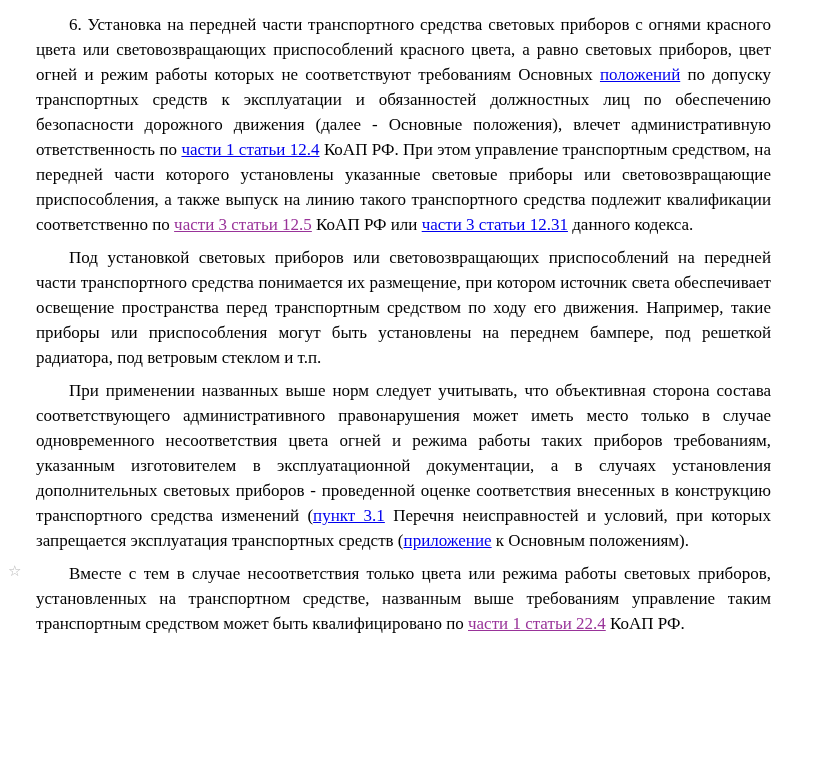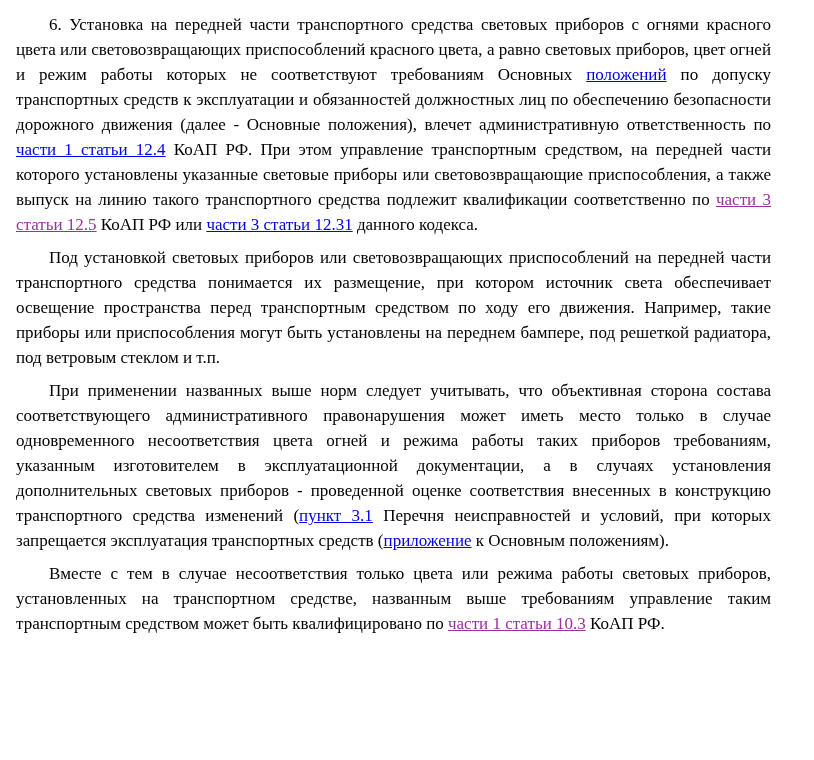--- a/index.html
+++ b/index.html
@@ -5,21 +5,21 @@
   html, body {
     margin: 0;
     padding: 0;
     background: #ffffff;
   }
   .page {
     position: relative;
     width: 795px;
     min-height: 760px;
     box-sizing: border-box;
-    padding: 12px 24px 14px 16px;
+    padding: 12px 24px 14px 36px;
     background: #ffffff;
     font-family: "Liberation Serif", serif;
     font-size: 17px;
     line-height: 25px;
     color: #000000;
     text-align: justify;
   }
   .page p {
     margin: 0 0 8px 0;
     text-indent: 33px;
@@ -43,15 +43,15 @@
   }
 </style>
 </head>
 <body>
 
 <div class="page">
   <div>
       <p><span>6. Установка на передней части транспортного средства световых приборов с огнями красного цвета или световозвращающих приспособлений красного цвета, а равно световых приборов, цвет огней и режим работы которых не соответствуют требованиям Основных </span><a class="doc-link" style="color: rgb(0, 0, 238);">положений</a><span> по допуску транспортных средств к эксплуатации и обязанностей должностных лиц по обеспечению безопасности дорожного движения (далее - Основные положения), влечет административную ответственность по </span><a class="doc-link" style="color: rgb(0, 0, 238);">части 1 статьи 12.4</a><span> КоАП РФ. При этом управление транспортным средством, на передней части которого установлены указанные световые приборы или световозвращающие приспособления, а также выпуск на линию такого транспортного средства подлежит квалификации соответственно по </span><a class="doc-link" style="color: rgb(153, 51, 153);">части 3 статьи 12.5</a><span> КоАП РФ или </span><a class="doc-link" style="color: rgb(0, 0, 238);">части 3 статьи 12.31</a><span> данного кодекса.</span></p>
       <p><span>Под установкой световых приборов или световозвращающих приспособлений на передней части транспортного средства понимается их размещение, при котором источник света обеспечивает освещение пространства перед транспортным средством по ходу его движения. Например, такие приборы или приспособления могут быть установлены на переднем бампере, под решеткой радиатора, под ветровым стеклом и т.п.</span></p>
       <p><span>При применении названных выше норм следует учитывать, что объективная сторона состава соответствующего административного правонарушения может иметь место только в случае одновременного несоответствия цвета огней и режима работы таких приборов требованиям, указанным изготовителем в эксплуатационной документации, а в случаях установления дополнительных световых приборов - проведенной оценке соответствия внесенных в конструкцию транспортного средства изменений (</span><a class="doc-link" style="color: rgb(0, 0, 238);">пункт 3.1</a><span> Перечня неисправностей и условий, при которых запрещается эксплуатация транспортных средств (</span><a class="doc-link" style="color: rgb(0, 0, 238);">приложение</a><span> к Основным положениям).</span></p>
-      <p><span class="bookmark">☆</span><span>Вместе с тем в случае несоответствия только цвета или режима работы световых приборов, установленных на транспортном средстве, названным выше требованиям управление таким транспортным средством может быть квалифицировано по </span><a class="doc-link" style="color: rgb(153, 51, 153);">части 1 статьи 10.3</a><span> КоАП РФ.</span></p>
+      <p><span class="bookmark">☆</span><span>Вместе с тем в случае несоответствия только цвета или режима работы световых приборов, установленных на транспортном средстве, названным выше требованиям управление таким транспортным средством может быть квалифицировано по </span><a class="doc-link" style="color: rgb(153, 51, 153);">части 1 статьи 22.4</a><span> КоАП РФ.</span></p>
     </div>
 </div>
 
 </body></html>

